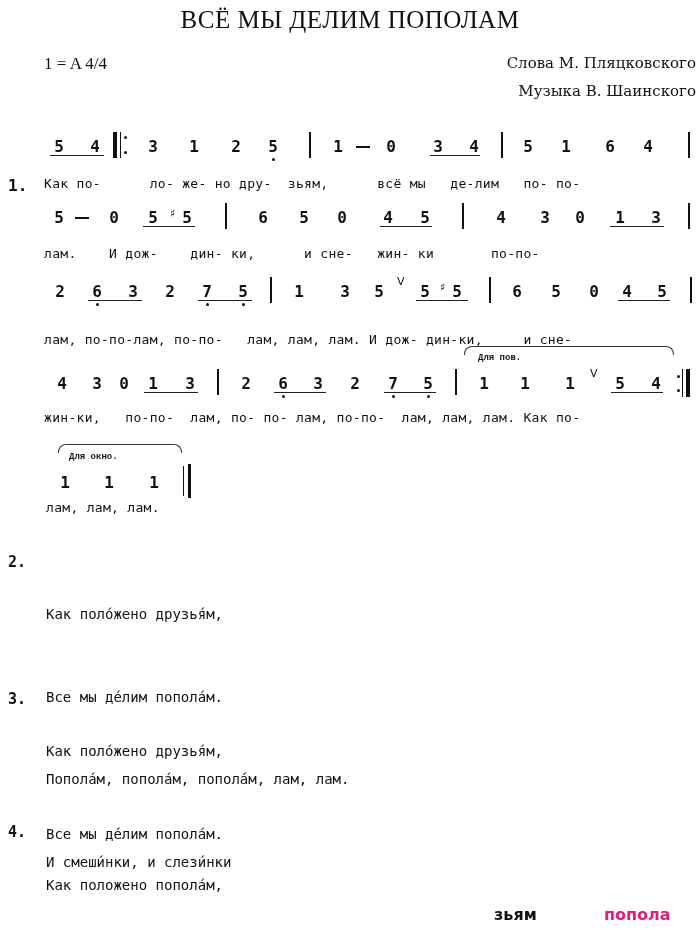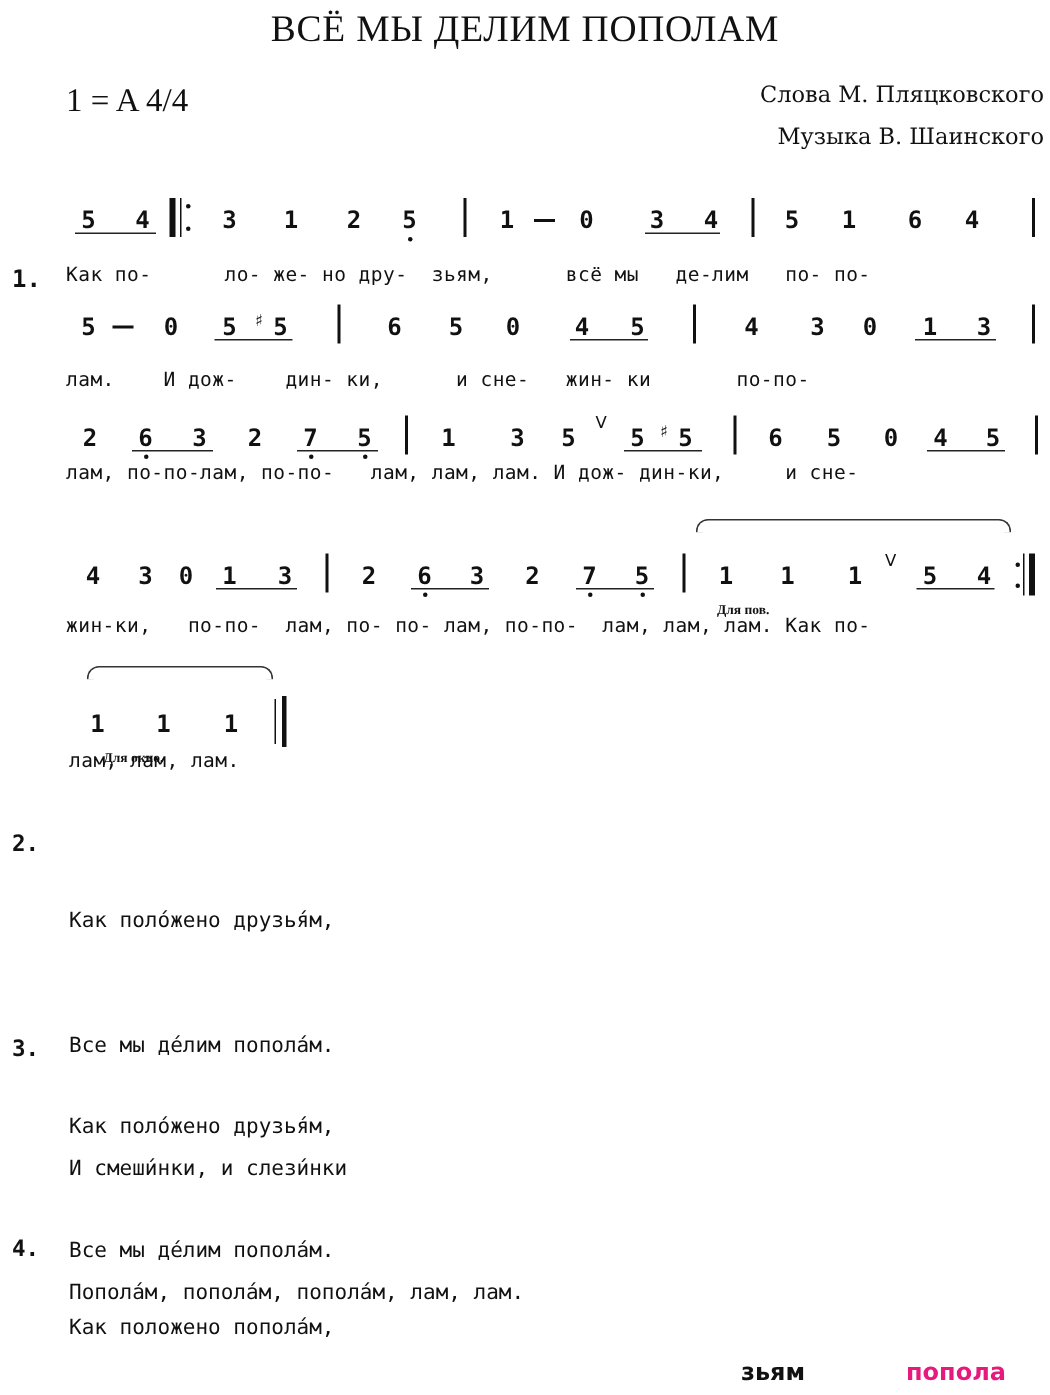--- a/index.html
+++ b/index.html
@@ -1,32 +1,32 @@
 <!DOCTYPE html>
 <html><head>
 <meta charset="utf-8">
 <style>
   html, body { margin: 0; padding: 0; background: #ffffff; }
   body { width: 700px; height: 930px; position: relative; overflow: hidden; color: #111; font-family: "DejaVu Serif", serif; }
   .abs { position: absolute; }
   .title { left: 0; width: 700px; top: 6px; text-align: center; font-family: "Liberation Serif", serif; font-size: 25px; letter-spacing: 0.5px; }
-  .key { left: 44px; top: 54px; font-family: "Liberation Serif", serif; font-size: 22px; }
+  .key { left: 44px; top: 54px; font-family: "Liberation Serif", serif; font-size: 17px; }
   .credit { right: 4px; font-family: "DejaVu Serif", serif; font-size: 15px; text-align: right; }
   .num { position: absolute; font-family: "DejaVu Sans Mono", monospace; font-weight: bold; font-size: 16px; width: 14px; text-align: center; }
   .dotb { position: absolute; width: 3px; height: 3px; background: #111; border-radius: 50%; }
   .ul { position: absolute; height: 1px; background: #222; }
   .bar { position: absolute; width: 2px; background: #111; }
   .barthick { position: absolute; width: 4px; background: #111; }
   .dash { position: absolute; height: 2px; background: #111; width: 14px; }
   .lyr { position: absolute; font-family: "DejaVu Sans Mono", monospace; font-size: 13px; white-space: pre; letter-spacing: 0.3px; }
   .vnum { position: absolute; font-family: "DejaVu Sans Mono", monospace; font-weight: bold; font-size: 16px; }
   .breath { position: absolute; font-family: "DejaVu Sans", sans-serif; font-size: 11px; }
   .sharp { position: absolute; font-family: "DejaVu Sans", sans-serif; font-size: 11px; font-weight: bold; }
   .volta { position: absolute; border-top: 1px solid #333; border-left: 1px solid #333; border-right: 1px solid #333; border-radius: 8px 8px 0 0; height: 8px; }
-  .voltalbl { position: absolute; font-family: Liberation Serif, serif; font-size: 9px; font-weight: bold; margin-top: 48px; }
+  .voltalbl { position: absolute; font-family: Liberation Mono, monospace; font-size: 9px; font-weight: bold; }
   .repdot { position: absolute; width: 3px; height: 3px; background: #111; border-radius: 50%; }
   .verse { position: absolute; left: 46px; font-family: "DejaVu Sans Mono", monospace; font-size: 14px; line-height: 27.5px; white-space: pre; }
   .vlabel { position: absolute; left: 8px; font-family: "DejaVu Sans Mono", monospace; font-weight: bold; font-size: 15px; }
   .wm1 { left: 494px; top: 905px; font-family: "DejaVu Sans", sans-serif; font-weight: bold; font-size: 16px; color: #111; }
   .wm2 { left: 604px; top: 905px; font-family: "DejaVu Sans", sans-serif; font-weight: bold; font-size: 16px; }
 </style>
 </head>
 <body>
 
 <div class="abs title">ВСЁ МЫ ДЕЛИМ ПОПОЛАМ</div>
@@ -113,21 +113,21 @@
   <div class="ul" style="left:416px;top:300px;width:52px"></div>
   <div class="bar" style="left:489px;top:277px;height:26px"></div>
   <span class="num" style="left:510px;top:282px">6</span>
   <span class="num" style="left:549px;top:282px">5</span>
   <span class="num" style="left:587px;top:282px">0</span>
   <span class="num" style="left:620px;top:282px">4</span>
   <span class="num" style="left:655px;top:282px">5</span>
   <div class="ul" style="left:618px;top:300px;width:52px"></div>
   <div class="bar" style="left:690px;top:277px;height:26px"></div>
 </div>
-<div class="lyr" style="left:44px;top:308px">лам, по-по-лам, по-по-   лам, лам, лам. И дож- дин-ки,     и сне-</div>
+<div class="lyr" style="left:44px;top:332px">лам, по-по-лам, по-по-   лам, лам, лам. И дож- дин-ки,     и сне-</div>
 
 <div>
   <span class="num" style="left:55px;top:374px">4</span>
   <span class="num" style="left:90px;top:374px">3</span>
   <span class="num" style="left:117px;top:374px">0</span>
   <span class="num" style="left:146px;top:374px">1</span>
   <span class="num" style="left:183px;top:374px">3</span>
   <div class="ul" style="left:144px;top:392px;width:54px"></div>
   <div class="bar" style="left:217px;top:369px;height:26px"></div>
   <span class="num" style="left:239px;top:374px">2</span>
@@ -169,22 +169,22 @@
   <div class="bar" style="left:183px;top:466px;height:30px;width:1px"></div>
   <div class="barthick" style="left:188px;top:464px;height:34px;width:3px"></div>
 </div>
 <div class="lyr" style="left:46px;top:500px">лам, лам, лам.</div>
 
 <div>
   <span class="vlabel" style="top:553px">2.</span>
   <div class="verse" style="top:546px">
     <div>Как поло́жено друзья́м,</div>
     <div>Все мы де́лим попола́м.</div>
+    <div>Попола́м, попола́м, попола́м, лам, лам.</div>
     <div>И смеши́нки, и слези́нки</div>
-    <div>Попола́м, попола́м, попола́м, лам, лам.</div>
   </div>
 </div>
 
 <div>
   <span class="vlabel" style="top:690px">3.</span>
   <div class="verse" style="top:683px">
     <div>Как поло́жено друзья́м,</div>
     <div>Все мы де́лим попола́м.</div>
     
   </div>

